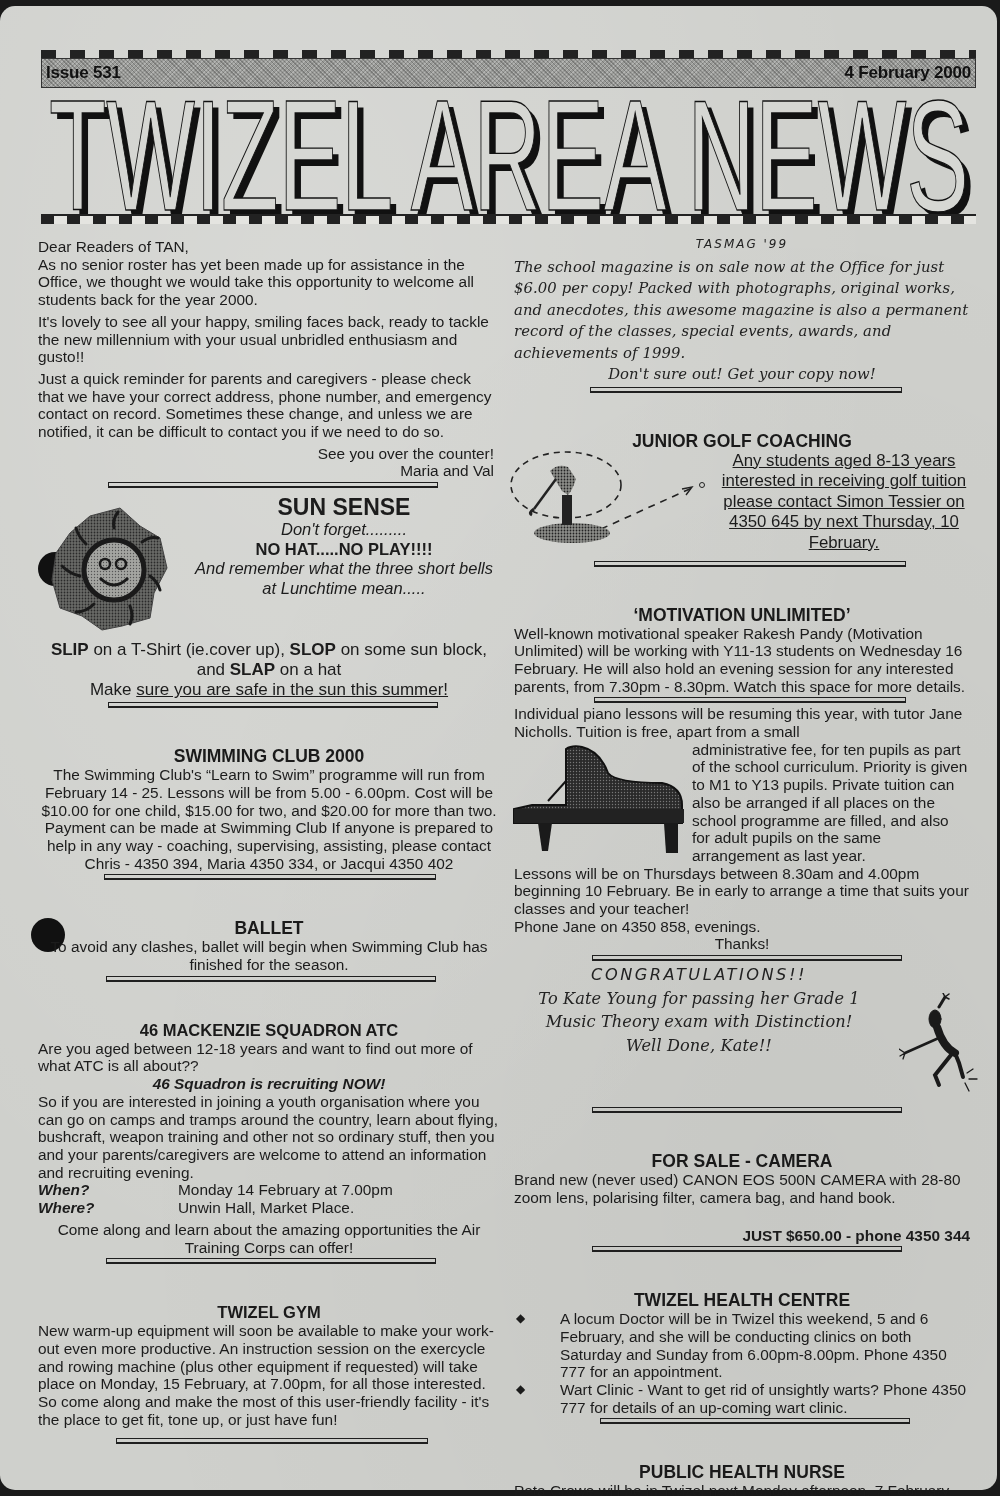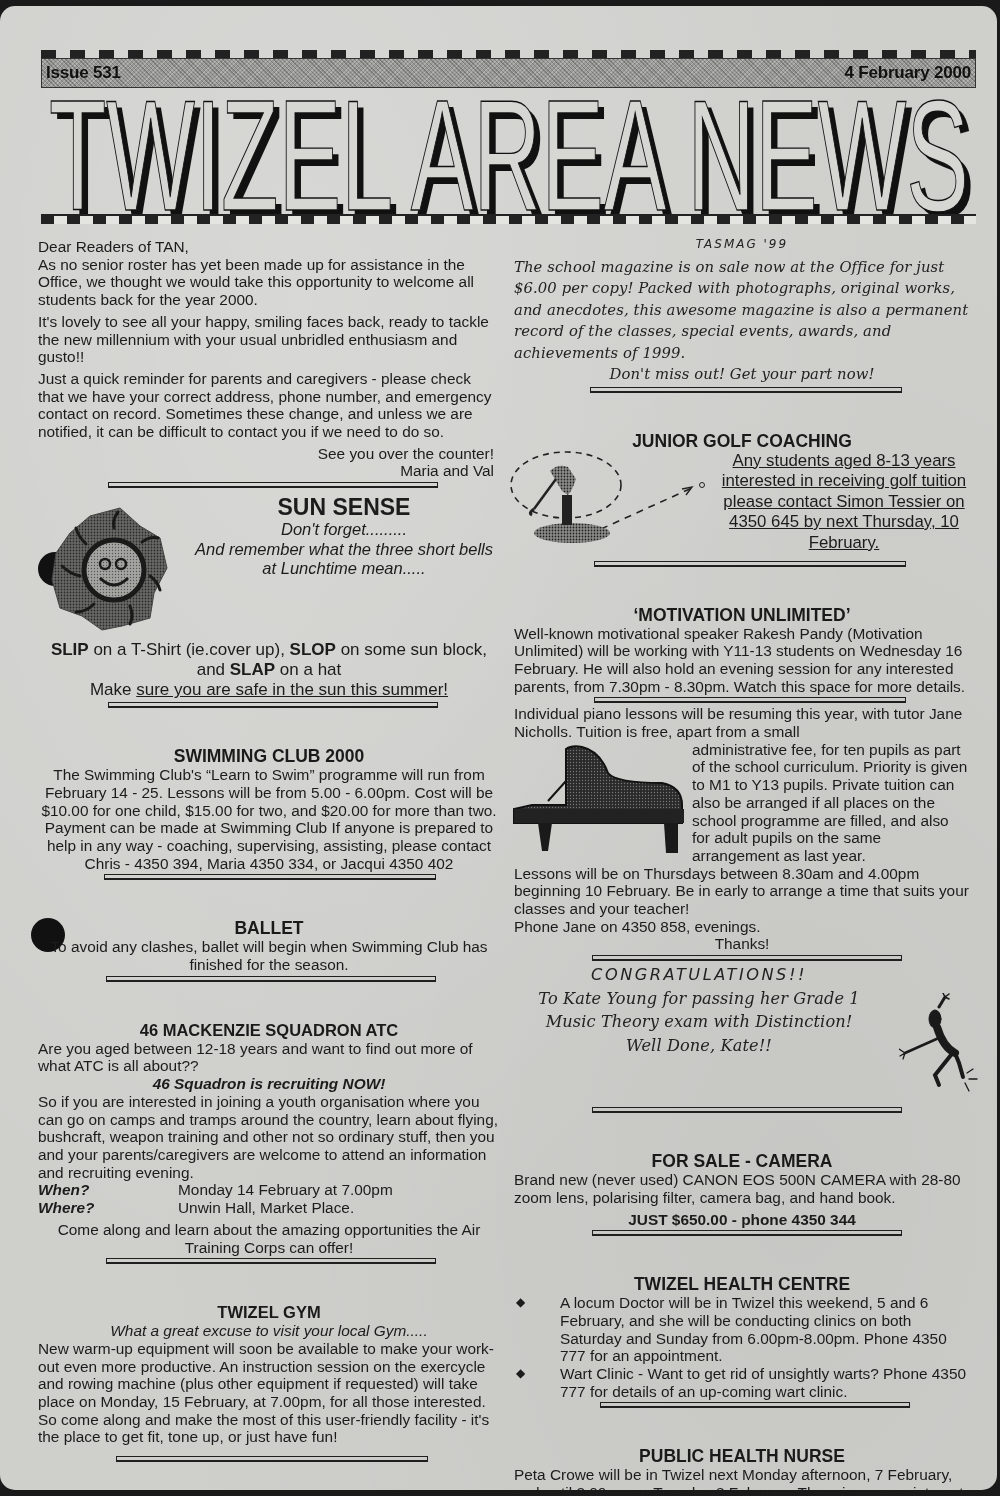--- a/index.html
+++ b/index.html
@@ -173,20 +173,21 @@
           <path d="M38 78 Q28 76 20 68"></path>
           <path d="M44 46 Q36 38 34 30"></path>
         </g>
         <circle cx="63" cy="66" r="5" fill="none" stroke="#1a1a1a" stroke-width="2.5"></circle>
         <circle cx="79" cy="66" r="5" fill="none" stroke="#1a1a1a" stroke-width="2.5"></circle>
         <path d="M58 80 Q72 94 86 80" fill="none" stroke="#1a1a1a" stroke-width="3"></path>
       </svg>
       <div class="sun-text">
         <div class="sun-title">SUN SENSE</div>
         <div class="sun-line i">Don't forget.........</div>
+        <div class="sun-line b">NO HAT.....NO PLAY!!!!</div>
         <div class="sun-line i">And remember what the three short bells at Lunchtime mean.....</div>
       </div>
     </div>
     <div class="slip">
       <span class="b">SLIP</span><span> on a T-Shirt (ie.cover up), </span><span class="b">SLOP</span><span> on some sun block, and </span><span class="b">SLAP</span><span> on a hat</span>
     </div>
     <div class="slip">
       <span>Make </span><span class="u">sure you are safe in the sun this summer!</span>
     </div>
 
@@ -212,31 +213,30 @@
     </div>
     <div class="when-row" style="margin-bottom:4px;">
       <span class="k">Where?</span>
       <span>Unwin Hall, Market Place.</span>
     </div>
     <p class="center" style="padding:0 8px;">Come along and learn about the amazing opportunities the Air Training Corps can offer!</p>
 
     <div class="divider" style="width:330px; margin-left:68px;"></div>
 
     <h2 style="font-size:16.5px;">TWIZEL GYM</h2>
-    <p class="center i">What a great excuse to visit your local Gym.....</p>
     <p>New warm-up equipment will soon be available to make your work-out even more productive.  An instruction session on the exercycle and rowing machine (plus other equipment if requested) will take place on Monday, 15 February, at 7.00pm, for all those interested.  So come along and make the most of this user-friendly facility - it's the place to get fit, tone up, or just have fun!</p>
 
     <div class="divider" style="width:312px; margin-left:78px; margin-top:10px;"></div>
   </div>
 
   <div class="col col-right">
 
     <div class="center hand hand-title" style="margin-top:8px;">TASMAG '99</div>
     <div class="hand">The school magazine is on sale now at the Office for just $6.00 per copy!  Packed with photographs, original works, and anecdotes, this awesome magazine is also a permanent record of the classes, special events, awards, and achievements of 1999.</div>
-    <div class="hand center">Don't miss out!  Get your part now!</div>
+    <div class="hand center">Don't sure out!  Get your copy now!</div>
 
     <div class="divider" style="width:312px; margin-left:76px;"></div>
 
     <h2>JUNIOR GOLF COACHING</h2>
     <div class="golf-block">
       <svg class="golf-art" viewBox="0 0 200 96">
         <defs>
           <pattern id="gdots" width="3" height="3" patternUnits="userSpaceOnUse">
             <rect width="3" height="3" fill="#8d8e8a"></rect>
             <circle cx="1.5" cy="1.5" r="0.9" fill="#222"></circle>
@@ -303,21 +303,21 @@
           <path d="M52 62 L36 82 L40 92" stroke-width="4" fill="none"></path>
           <path d="M68 80 L74 76 M70 86 L78 86 M66 90 L70 98" stroke-width="1.3" fill="none"></path>
         </g>
       </svg>
     </div>
 
     <div class="divider" style="width:310px; margin-left:78px;"></div>
 
     <h2>FOR SALE - CAMERA</h2>
     <p>Brand new (never used) CANON EOS 500N CAMERA with 28-80 zoom lens, polarising filter, camera bag, and hand book.</p>
-    <p class="center b" style="margin-top:4px;">JUST $650.00 - phone 4350 344</p>
+    <p class="center b" style="margin-top:20px;text-align:right;">JUST $650.00 - phone 4350 344</p>
 
     <div class="divider" style="width:310px; margin-left:78px;"></div>
 
     <h2>TWIZEL HEALTH CENTRE</h2>
     <div class="bullet">
       <span class="dot">◆</span>
       <span class="txt">A locum Doctor will be in Twizel this weekend, 5 and 6 February, and she will be conducting clinics on both Saturday and Sunday from 6.00pm-8.00pm.  Phone 4350 777 for an appointment.</span>
     </div>
     <div class="bullet">
       <span class="dot">◆</span>

